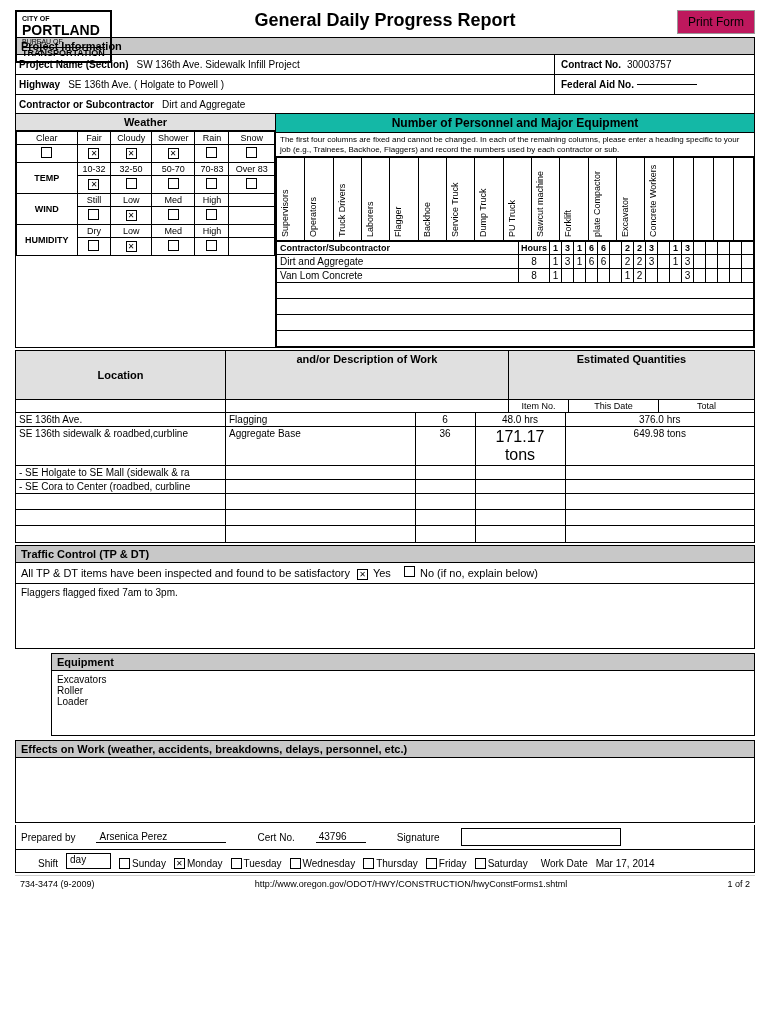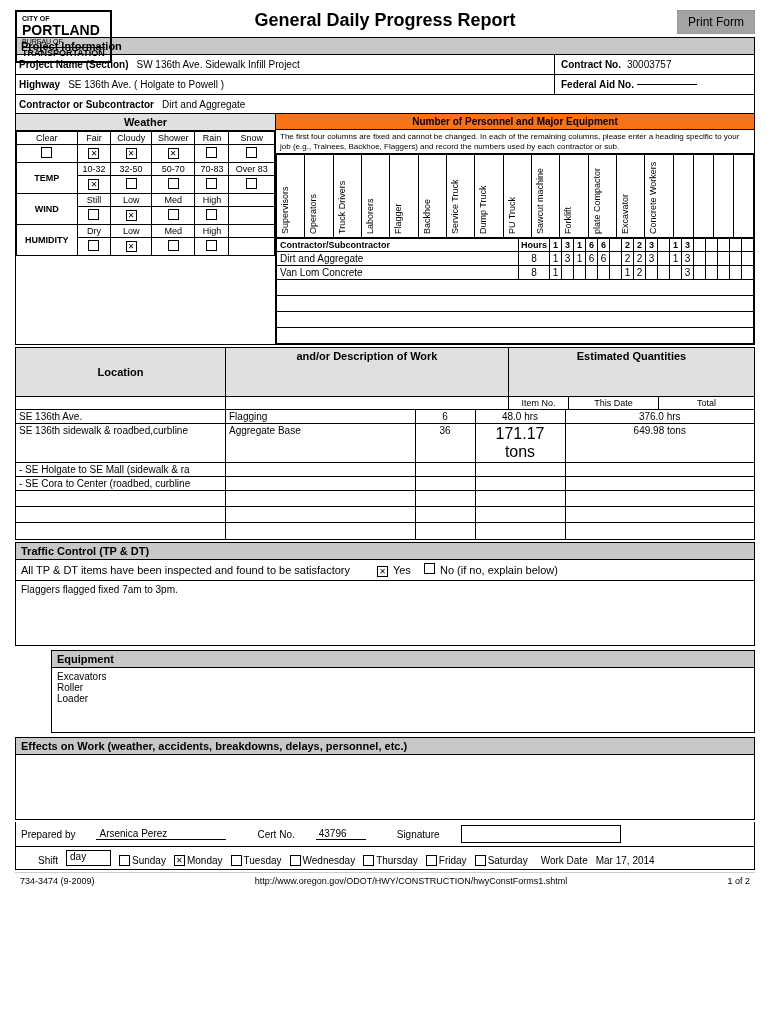--- a/index.html
+++ b/index.html
@@ -7,40 +7,40 @@
     .page { width: 770px; padding: 10px 15px; position: relative; }
 
     
     .header { display: flex; align-items: center; justify-content: center; margin-bottom: 6px; position: relative; }
     .logo { position: absolute; left: 0; top: 0; display: flex; align-items: center; }
     .logo-box { border: 2px solid #000; padding: 3px 5px; display: flex; flex-direction: column; }
     .logo-city { font-size: 7px; font-weight: bold; }
     .logo-portland { font-size: 14px; font-weight: bold; text-transform: uppercase; }
     .logo-transport { font-size: 9px; font-weight: bold; text-transform: uppercase; border-top: 1px solid #000; margin-top: 2px; }
     .page-title { font-size: 18px; font-weight: bold; text-align: center; }
-    .print-btn { position: absolute; right: 0; top: 0; border: 1px solid #999; background: #a3a3a3; padding: 4px 10px; font-size: 12px; cursor: pointer; }
+    .print-btn { position: absolute; right: 0; top: 0; border: 1px solid #999; background: #be185d; padding: 4px 10px; font-size: 12px; cursor: pointer; }
 
     
     .section-header { background: #c8c8c8; border: 1px solid #000; padding: 2px 5px; font-weight: bold; font-size: 11px; margin-top: 2px; }
 
     
     .project-info { border: 1px solid #000; border-top: none; }
     .project-row { display: flex; border-bottom: 1px solid #000; min-height: 18px; align-items: center; }
     .project-row:last-child { border-bottom: none; }
     .project-label { font-weight: bold; font-size: 10px; white-space: nowrap; padding: 2px 3px; }
     .project-value { padding: 2px 3px; font-size: 10px; flex: 1; border-left: none; }
     .project-right { display: flex; align-items: center; padding: 2px 3px; border-left: 1px solid #000; min-width: 200px; }
 
     
     .weather-equipment { display: flex; border: 1px solid #000; border-top: none; }
     .weather-col { width: 260px; border-right: 1px solid #000; }
     .equipment-col { flex: 1; }
 
     .weather-header { background: #e0e0e0; text-align: center; font-weight: bold; border-bottom: 1px solid #000; padding: 2px; font-size: 11px; }
-    .equipment-header { background: #f97316; text-align: center; font-weight: bold; border-bottom: 1px solid #000; padding: 2px; font-size: 10px; }
+    .equipment-header { background: #14b8a6; text-align: center; font-weight: bold; border-bottom: 1px solid #000; padding: 2px; font-size: 12px; }
     .checked::after { content: '✕'; font-size: 8px; }
 
     
     .equip-table { width: 100%; border-collapse: collapse; }
     .equip-table td, .equip-table th { border: 1px solid #000; padding: 1px 2px; font-size: 9px; text-align: center; }
     .rotated-header { writing-mode: vertical-rl; transform: rotate(180deg); white-space: nowrap; font-size: 9px; font-weight: normal; min-height: 80px; text-align: left; padding: 2px 1px; }
 
     
     .location-section { margin-top: 2px; border: 1px solid #000; }
 
@@ -395,21 +395,21 @@
       <div style="border-right:1px solid #000; width:60px;"></div>
       <div style="border-right:1px solid #000; width:90px;"></div>
       <div style="flex:1;"></div>
     </div>
   </div>
 
   <div class="traffic-section">
     <div class="section-header">Traffic Control (TP &amp; DT)</div>
     <div style="border:1px solid #000; border-top:none; padding:3px 5px;">
       <span>All TP &amp; DT items have been inspected and found to be satisfactory</span>
-      <span style="margin-left:24px;">
+      <span style="margin-left:4px;">
         <span class="cb checked" style="margin-right:2px;"></span>
         <span>Yes</span>
       </span>
       <span style="margin-left:10px;">
         <span class="cb" style="margin-right:2px;"></span>
         <span>No (if no, explain below)</span>
       </span>
     </div>
     <div style="border:1px solid #000; border-top:none; min-height:65px; padding:3px 5px; font-size:10px;">
       <span>Flaggers flagged fixed 7am to 3pm.</span>

